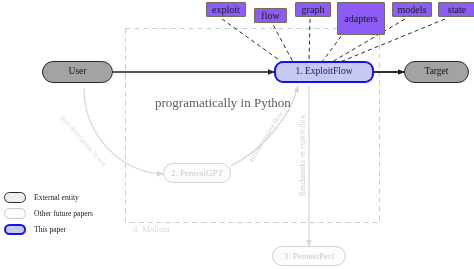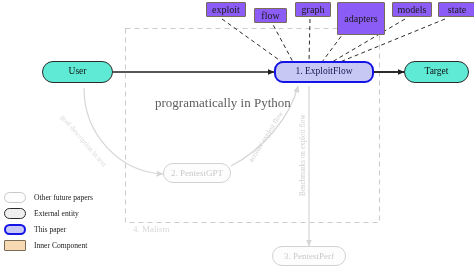--- a/index.html
+++ b/index.html
@@ -36,21 +36,21 @@
     box-sizing: border-box;
     display: flex;
     align-items: center;
     justify-content: center;
     text-align: center;
     white-space: nowrap;
     line-height: 1;
   }
 
   .node-ext {
-    background: #5eead4;
+    background: #a3a3a3;
     border: 1.4px solid #2b2b2b;
     border-radius: 11px;
     color: #111111;
     font-size: 9.5px;
   }
 
   .node-future {
     background: #fdfdfd;
     border: 1.2px solid #d2d2d2;
     border-radius: 11px;
@@ -211,30 +211,26 @@
   <div class="edge-label lbl-faint rot-goal" style="left:64px; top:114px;">goal description in text</div>
 
   <div class="edge-label lbl-faint2 rot-actions" style="left:248px; top:160px;">actions' exploit flow</div>
 
   <div class="edge-label lbl-faint2 rot-bench" style="left:300px; top:196px;">Benchmarks on exploit flow</div>
 
   <div class="edge-label lbl-group" style="left:133px; top:225px;">4. Malism</div>
 
   <div id="legend">
     <div class="legend-row">
+      <span class="swatch sw-ext"></span>
+      <span class="legend-text">External entity</span>
+    </div>
+    <div class="legend-row">
       <span class="swatch sw-future"></span>
       <span class="legend-text">Other future papers</span>
-    </div>
-    <div class="legend-row">
-      <span class="swatch sw-ext"></span>
-      <span class="legend-text">External entity</span>
     </div>
     <div class="legend-row">
       <span class="swatch sw-this"></span>
       <span class="legend-text">This paper</span>
     </div>
-    <div class="legend-row">
-      <span class="swatch sw-inner"></span>
-      <span class="legend-text">Inner Component</span>
-    </div>
   </div>
 
 </div>
 
 </body></html>

